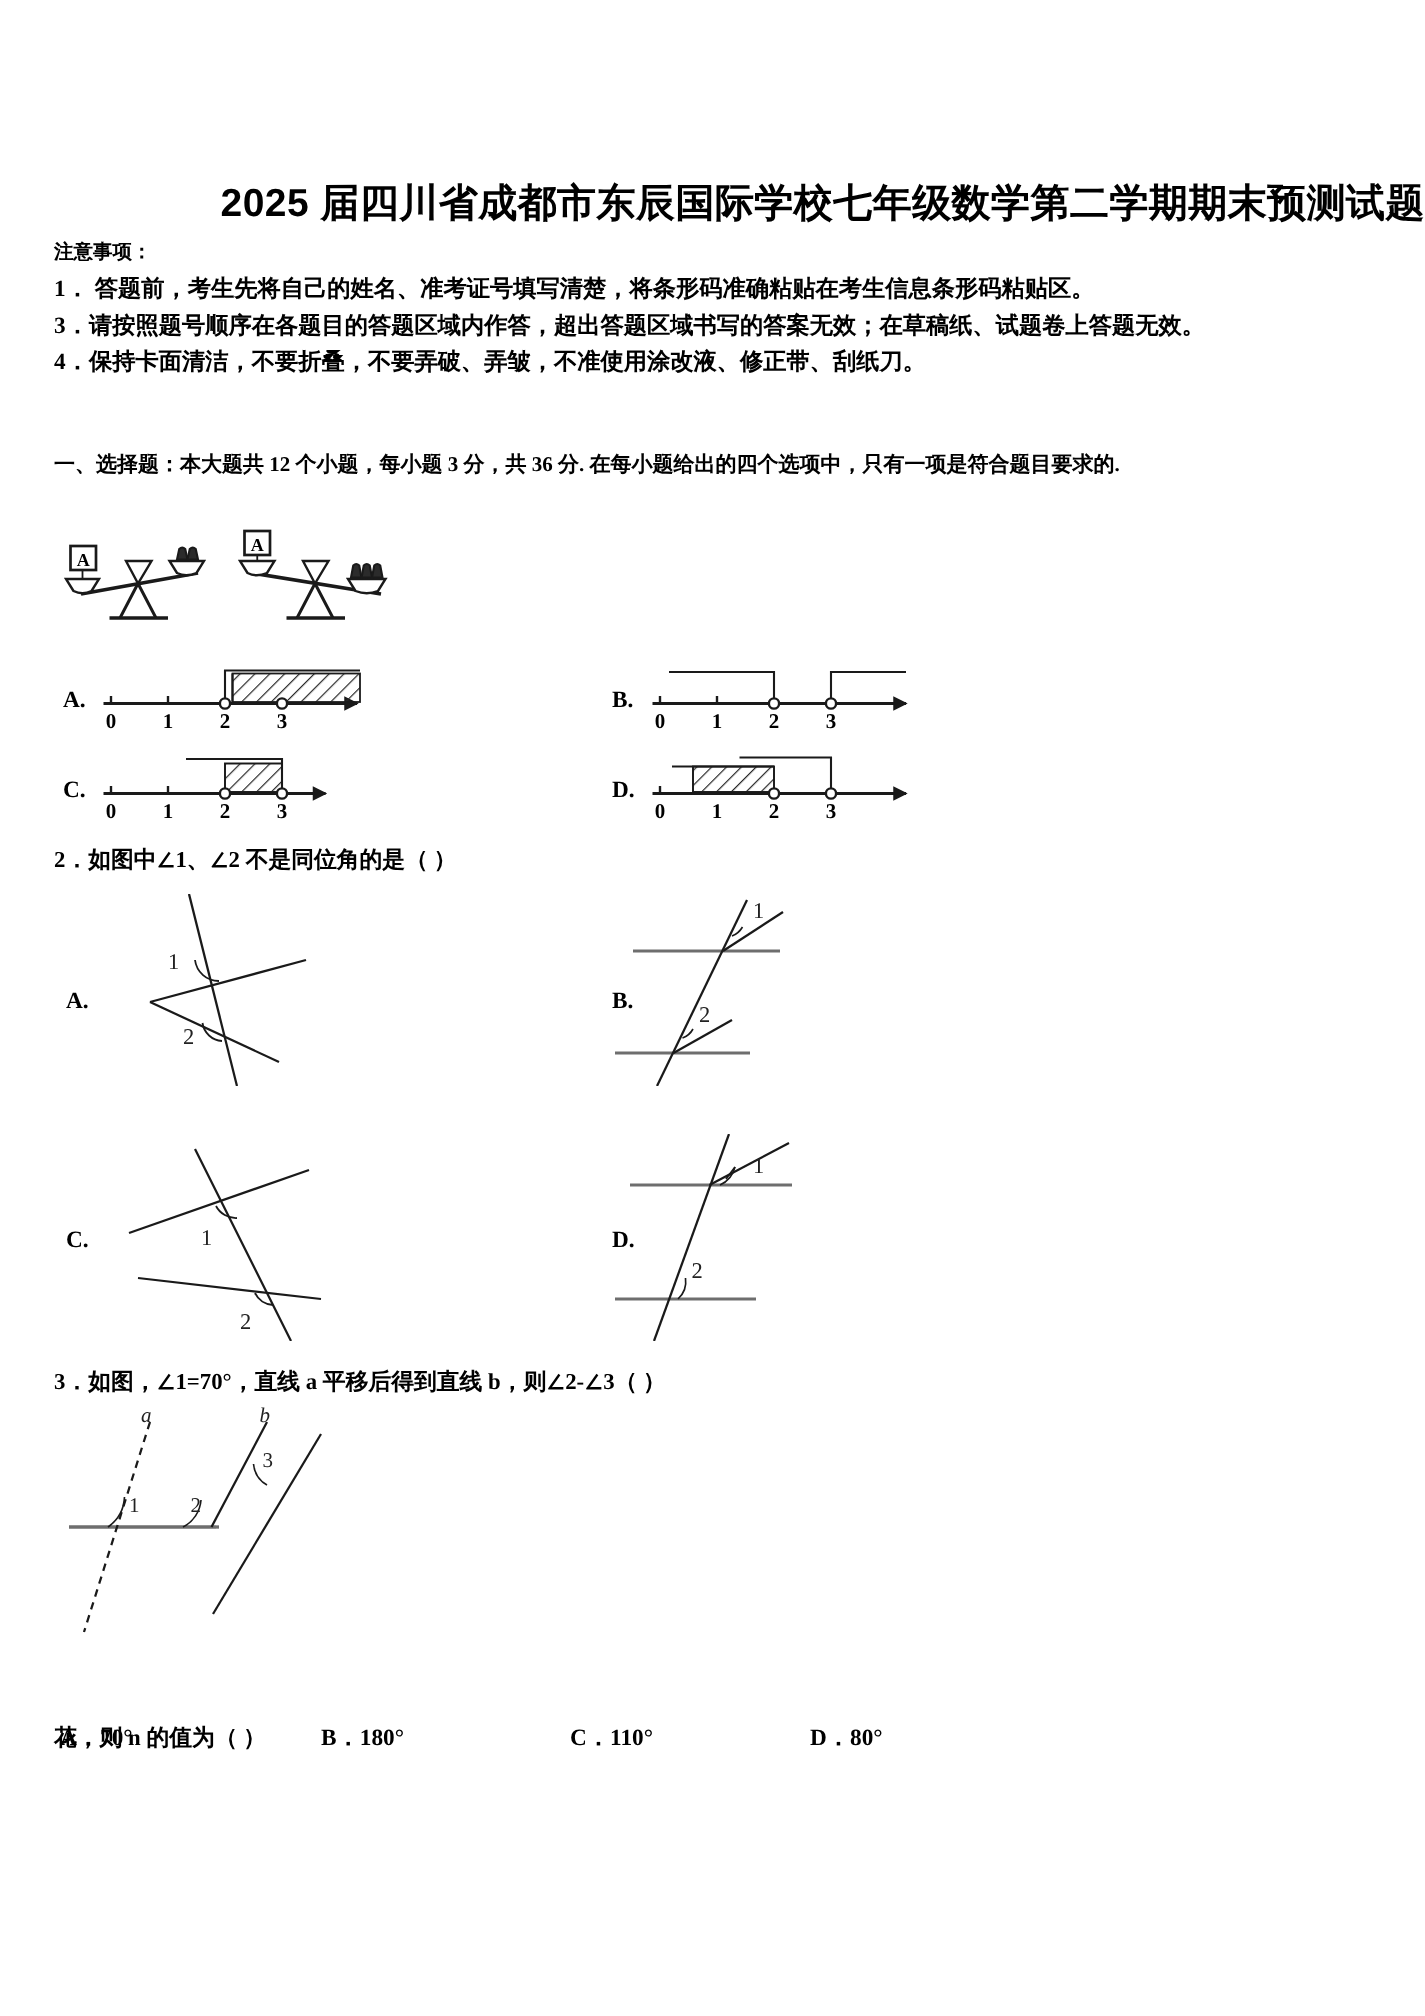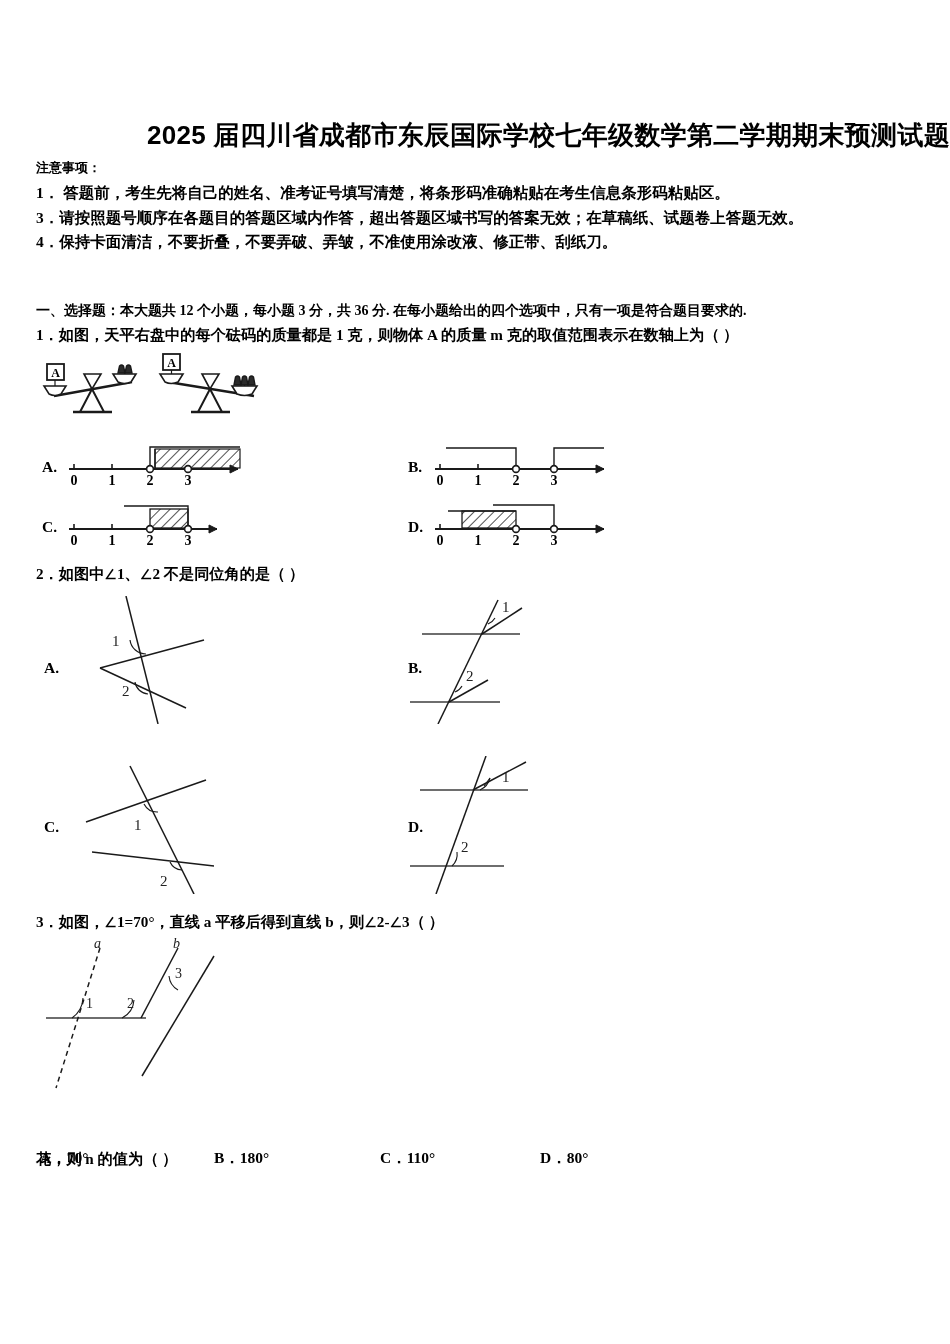--- a/index.html
+++ b/index.html
@@ -125,21 +125,20 @@
 
   <div class="notice-block">
     <div class="notice-heading">注意事项：</div>
     <div class="notice-item">1． 答题前，考生先将自己的姓名、准考证号填写清楚，将条形码准确粘贴在考生信息条形码粘贴区。</div>
     <div class="notice-item">3．请按照题号顺序在各题目的答题区域内作答，超出答题区域书写的答案无效；在草稿纸、试题卷上答题无效。</div>
     <div class="notice-item">4．保持卡面清洁，不要折叠，不要弄破、弄皱，不准使用涂改液、修正带、刮纸刀。</div>
   </div>
 
   <div class="section-header">一、选择题：本大题共 12 个小题，每小题 3 分，共 36 分. 在每小题给出的四个选项中，只有一项是符合题目要求的.</div>
 
-  <div class="q-text q1-text">1．如图，天平右盘中的每个砝码的质量都是 1 克，则物体 A 的质量 m 克的取值范围表示在数轴上为（  ）</div>
 
   <div class="scales">
     <svg width="230" height="66" viewBox="0 0 230 66">
 
       <g class="ink" stroke-width="1.6">
 
         <path d="M14 44 L92 30" stroke-width="2.4"></path>
 
         <path d="M52 37 L44 22 L61 22 Z" stroke-width="1.6" fill="#ffffff"></path>
 

